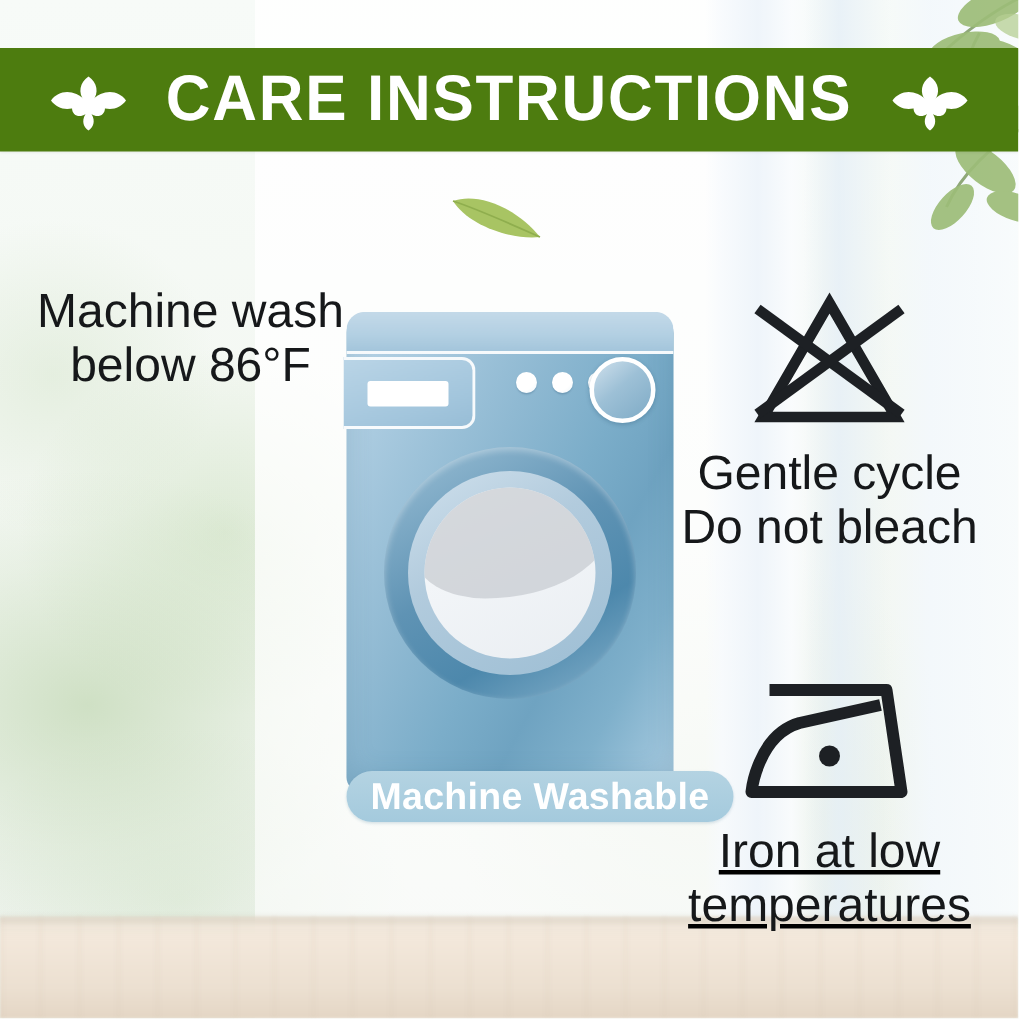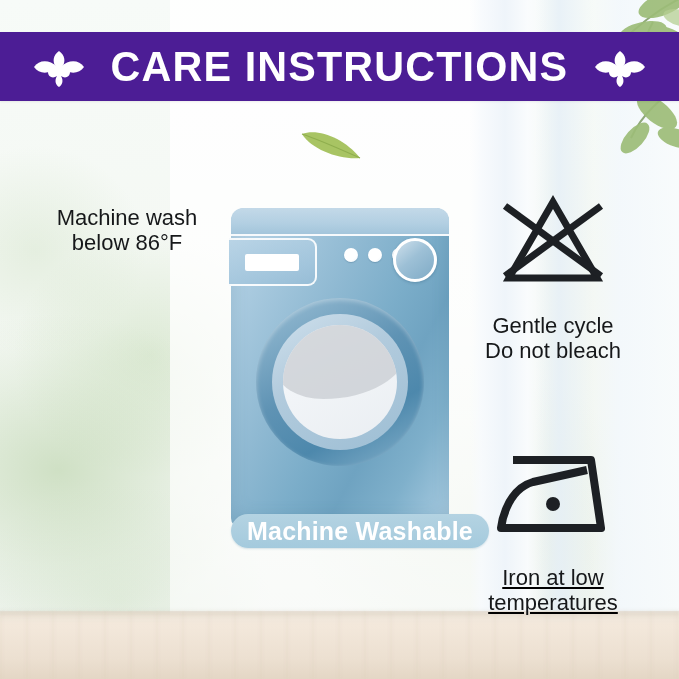--- a/index.html
+++ b/index.html
@@ -75,21 +75,21 @@
   
   .foliage { position: absolute; pointer-events: none; }
   #foliage-topright { right: -6px; top: -12px; width: 150px; height: 210px; }
   .float-leaf { position: absolute; left: 298px; top: 124px; width: 66px; height: 38px; }
 
   
   .banner {
     position: absolute;
     left: 0; right: 0; top: 32px;
     height: 69px;
-    background: #4c1d95;
+    background: #4d7c0f;
     box-shadow: 0 1px 2px rgba(0,0,0,0.07);
     display: flex;
     align-items: center;
     justify-content: center;
     gap: 16px;
   }
   .banner-title {
     color: #ffffff;
     font-size: 43px;
     font-weight: bold;
@@ -109,24 +109,24 @@
     flex-direction: column;
     align-items: center;
   }
   #item-wash   { left: 17px;  top: 188px; }
   #item-bleach { left: 443px; top: 188px; }
   #item-dry    { left: 17px;  top: 440px; }
   #item-iron   { left: 443px; top: 440px; text-decoration: underline; }
 
   .care-icon { height: 108px; display: flex; align-items: center; justify-content: center; }
   .care-caption {
-    margin-top: 18px;
+    margin-top: 2px;
     text-align: center;
     color: #16181a;
-    font-size: 22px;
+    font-size: 32px;
     line-height: 1.12;
     white-space: pre-line;
   }
 
   
   .machine {
     position: absolute;
     left: 231px;
     top: 208px;
     width: 218px;

